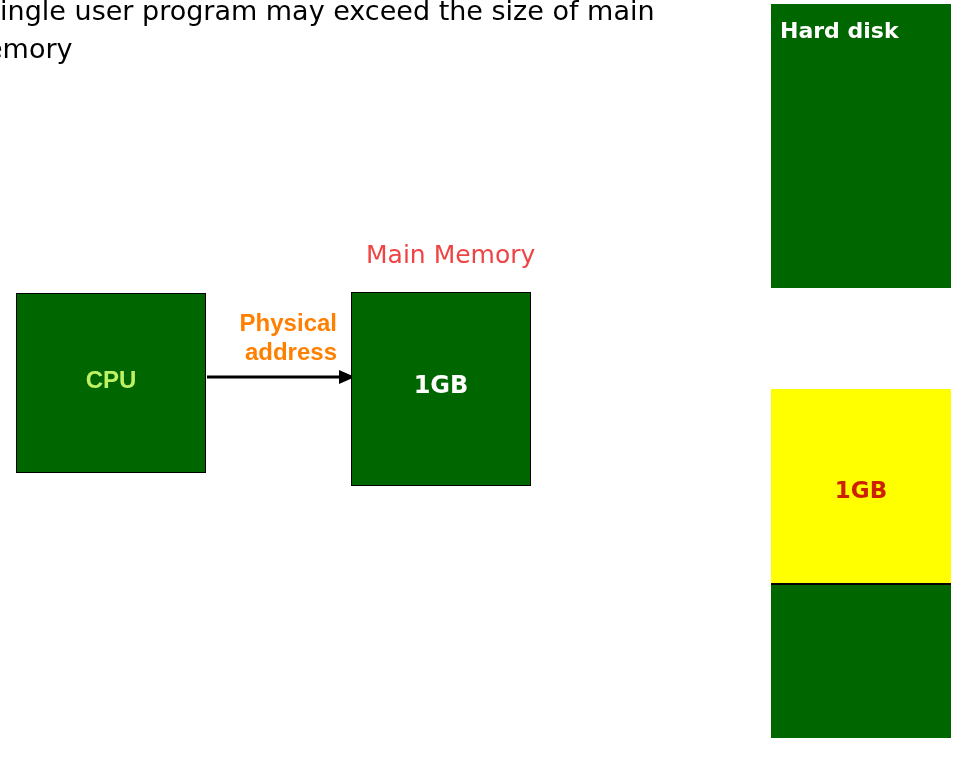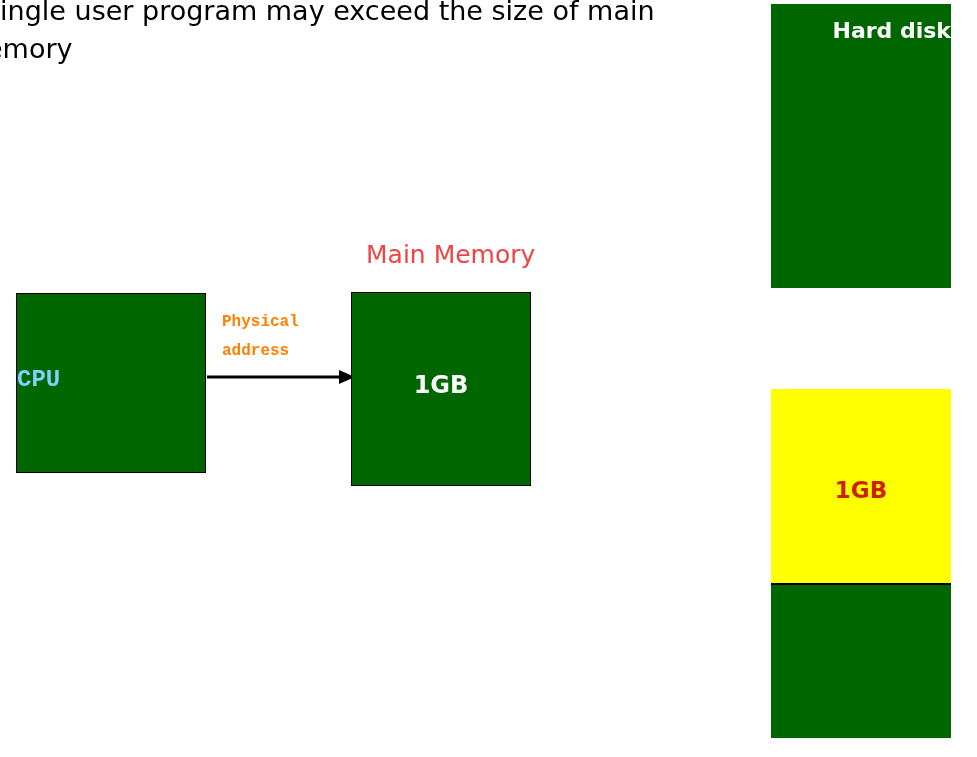--- a/index.html
+++ b/index.html
@@ -47,47 +47,48 @@
     height: 180px;
     background: #006600;
     border: 1px solid #000000;
     box-sizing: border-box;
   }
   #cpu-label {
     position: absolute;
     left: 0;
     right: 0;
     top: 72px;
-    color: #7dd3fc;
+    text-align: center;
+    color: #bef264;
     font-size: 24px;
     font-weight: bold;
-    font-family: Liberation Mono, monospace;
+    font-family: Liberation Sans, sans-serif;
   }
 
   
   #arrow {
     position: absolute;
     left: 207px;
     top: 365px;
     width: 148px;
     height: 24px;
   }
 
   
   #physical-address {
     position: absolute;
     left: 222px;
     top: 308px;
     width: 115px;
-    text-align: left;
+    text-align: right;
     color: #ff8000;
-    font-size: 16px;
+    font-size: 24px;
     font-weight: bold;
     line-height: 29px;
-    font-family: Liberation Mono, monospace;
+    font-family: Liberation Sans, sans-serif;
     white-space: pre-line;
   }
 
   
   #memory-box {
     position: absolute;
     left: 351px;
     top: 292px;
     width: 180px;
     height: 194px;
@@ -121,24 +122,24 @@
     width: 180px;
     box-sizing: border-box;
   }
   #hd-top {
     top: 0;
     height: 284px;
     background: #006600;
   }
   #hd-title {
     position: absolute;
-    left: 0;
+    left: 9px;
     right: 0;
     top: 14px;
-    text-align: right;
+    text-align: left;
     color: #ffffff;
     font-size: 22px;
     font-weight: bold;
     font-family: "DejaVu Sans", sans-serif;
   }
   #hd-half {
     top: 284px;
     height: 101px;
     background: #ffff00;
     border-top: 2px solid #000000;

